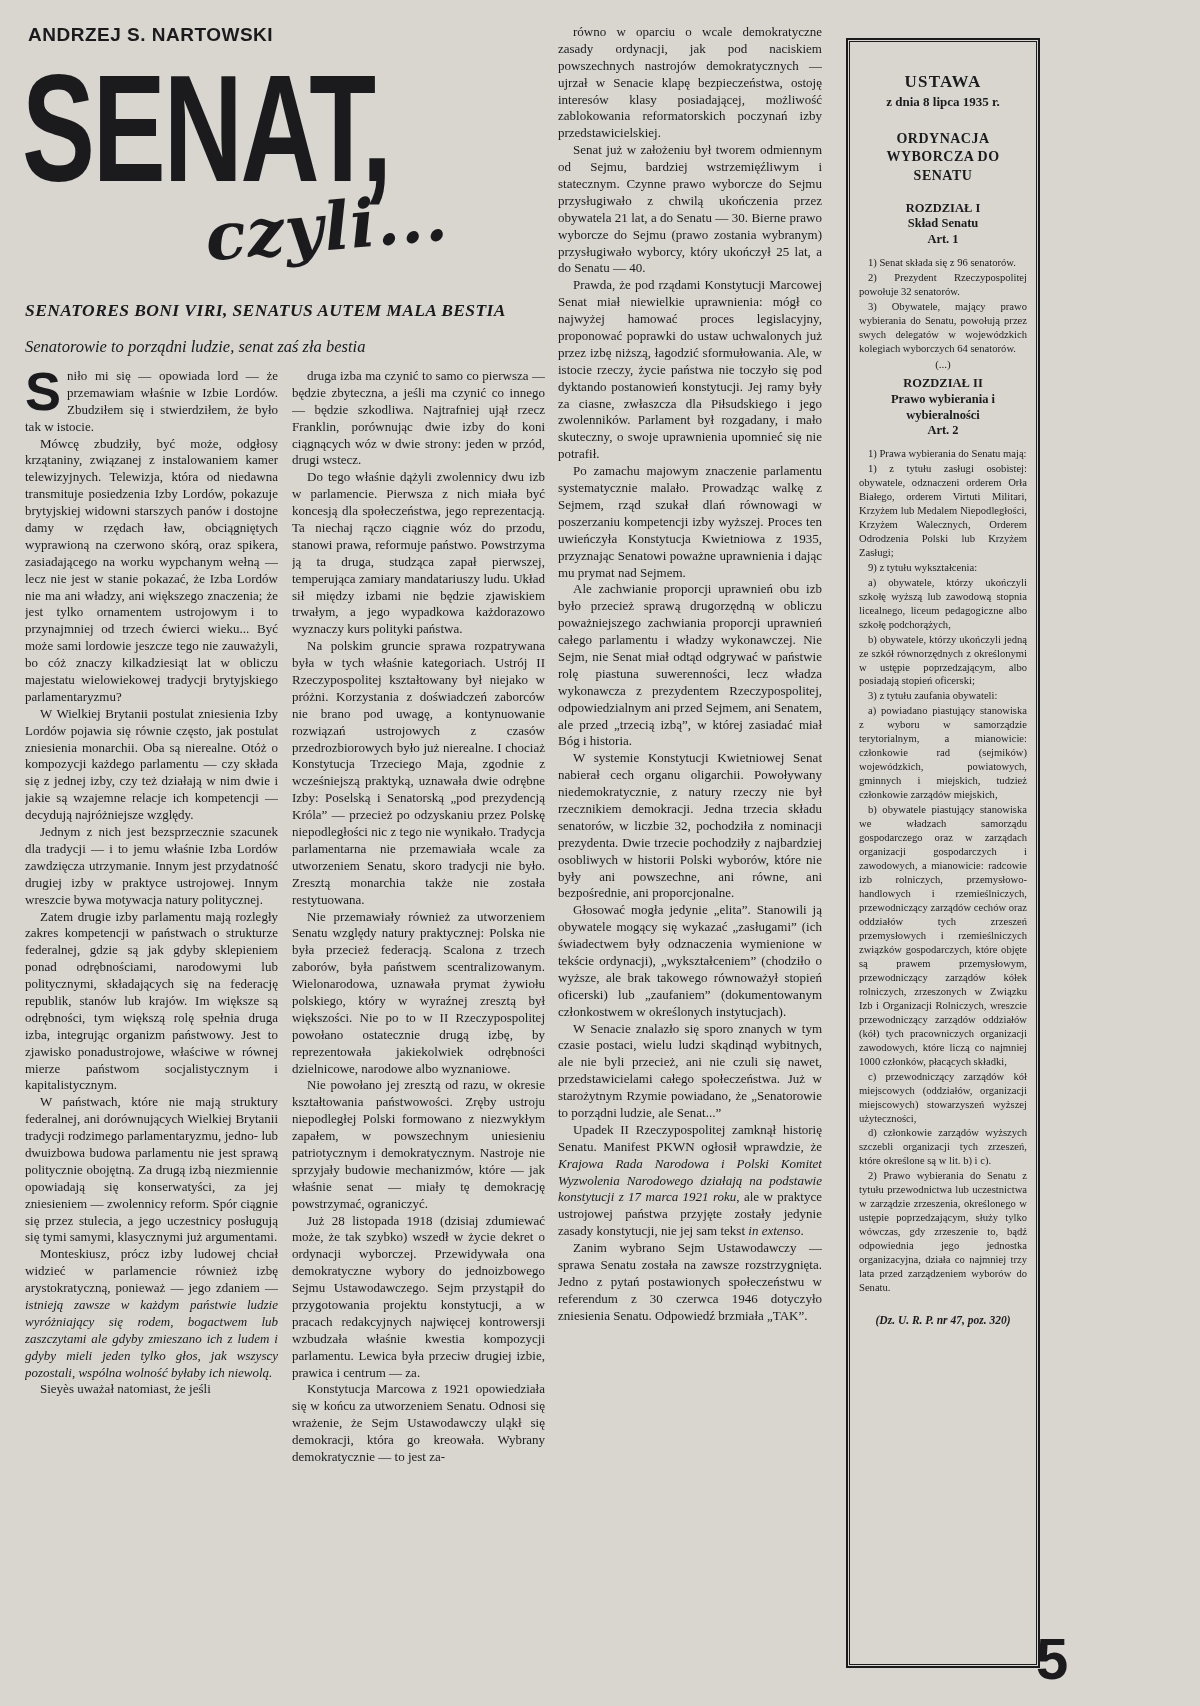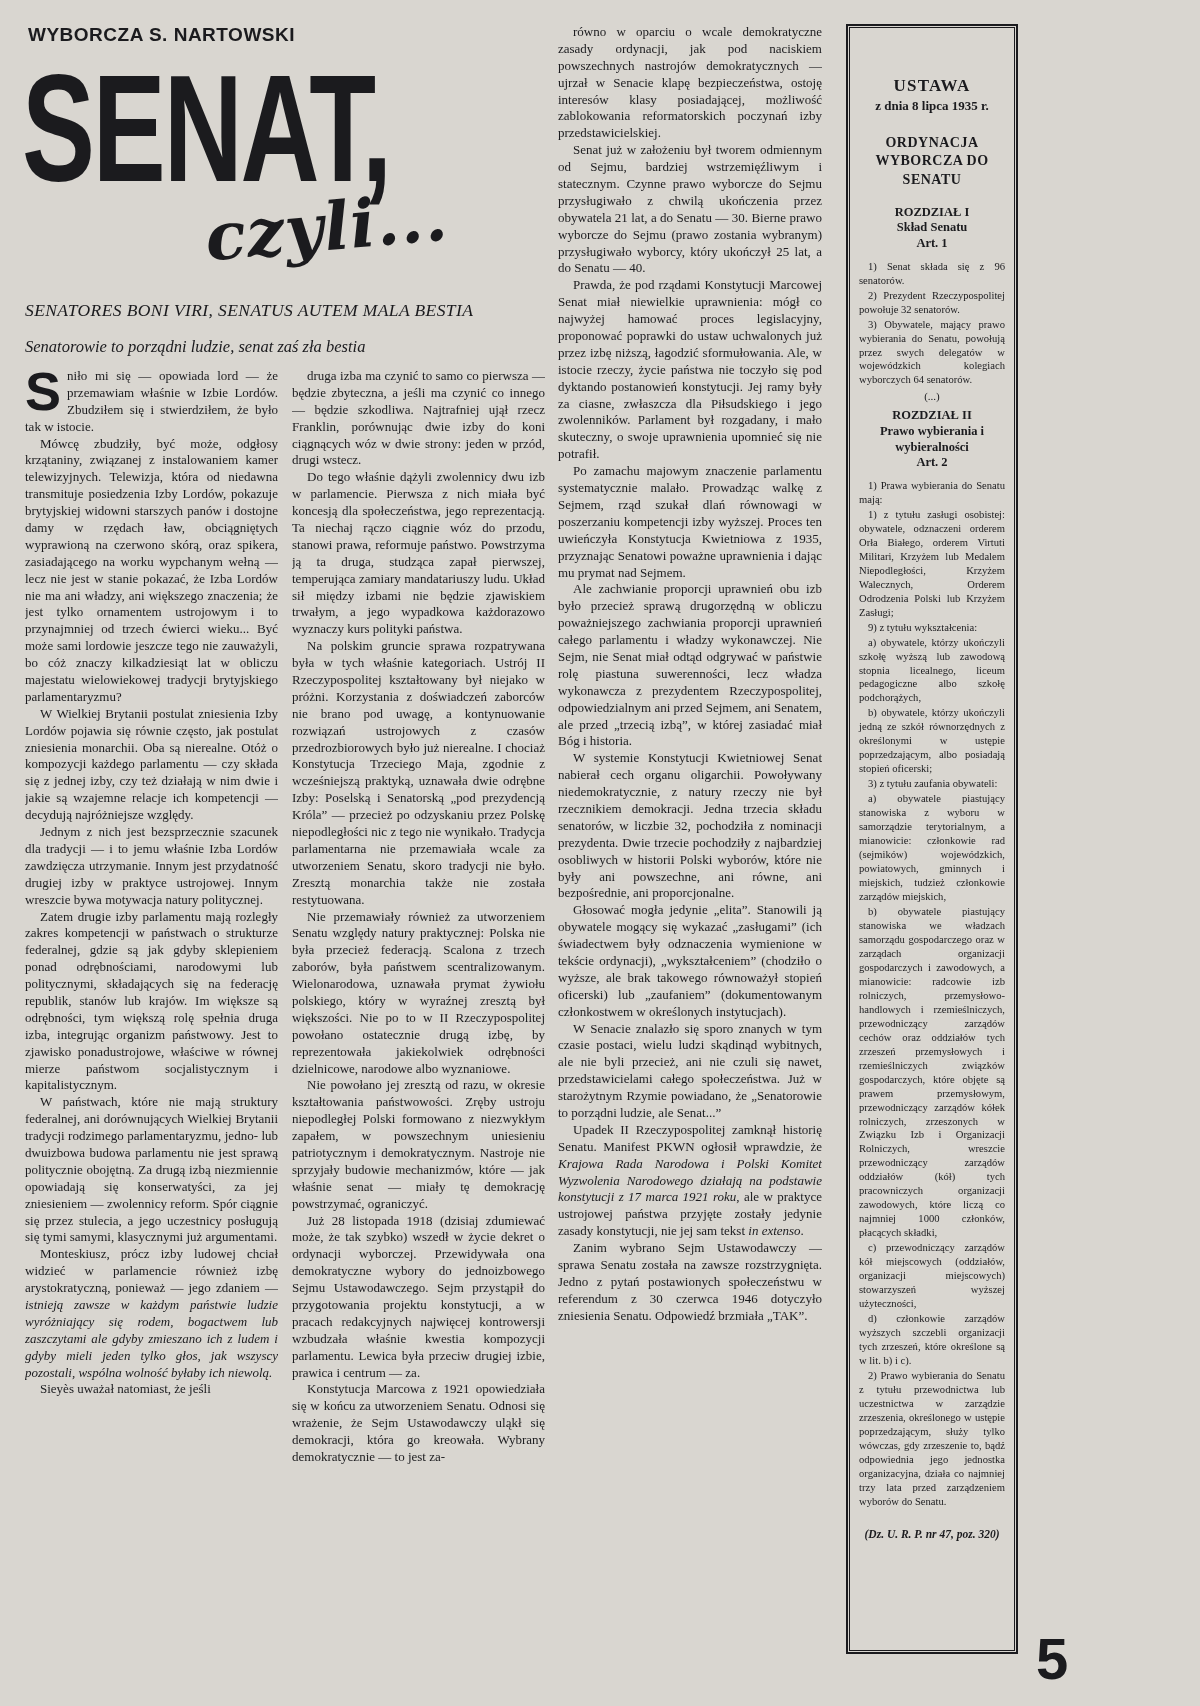--- a/index.html
+++ b/index.html
@@ -25,21 +25,21 @@
   }
   .script-title{
     position:absolute;left:205px;top:188px;
     font-family:"DejaVu Serif", serif;
     font-style:italic;font-weight:bold;font-size:66px;
     transform:rotate(-5deg);
     letter-spacing:1px;
   }
   .epigraph{position:absolute;left:25px;top:300px;width:522px;}
   .epigraph .line1{
-    font-style:italic;font-size:17.5px;font-weight:normal;letter-spacing:.4px;
+    font-style:italic;font-size:17.5px;font-weight:bold;letter-spacing:.4px;
   }
   .epigraph .line2{
     font-style:italic;font-size:16.5px;margin-top:16px;
   }
 
   .col{position:absolute;overflow:hidden;}
   .col-1{left:25px;top:368px;width:253px;height:1318px;}
   .col-2{left:292px;top:368px;width:253px;height:1318px;}
   .col-3{left:558px;top:24px;width:264px;height:1660px;}
 
@@ -50,24 +50,24 @@
   .para-lead{text-indent:0;}
   .italic{font-style:italic;}
   .dropcap{
     float:left;
     font-family:"Liberation Sans", sans-serif;
     font-weight:bold;font-size:54px;line-height:42px;
     padding:2px 6px 0 0;
   }
 
   .sidebar{
-    position:absolute;left:846px;top:24px;width:172px;height:1630px;
+    position:absolute;left:846px;top:38px;width:194px;height:1630px;
     border:2px solid #1b1b1e;
     box-shadow:inset 0 0 0 1px #d9d6d0, inset 0 0 0 2px #1b1b1e;
-    padding:28px 11px;box-sizing:border-box;overflow:hidden;
+    padding:10px 11px;box-sizing:border-box;overflow:hidden;
   }
   .sb{margin:0;}
   .sb-title{font-size:17px;font-weight:bold;text-align:center;letter-spacing:1.2px;margin:22px 0 2px;}
   .sb-date{font-size:13px;font-weight:bold;text-align:center;max-width:120px;margin:2px auto 20px;line-height:1.25;}
   .sb-act{font-size:14px;font-weight:bold;text-align:center;margin:14px 14px 16px;line-height:1.3;letter-spacing:.5px;}
   .sb-chapter{font-size:12.5px;font-weight:bold;text-align:center;margin-top:2px;line-height:1.25;}
   .sb-chaptersub{font-size:12.5px;font-weight:bold;text-align:center;line-height:1.25;}
   .sb-art{font-size:12.5px;font-weight:bold;text-align:center;margin-bottom:8px;line-height:1.25;}
   .sb-item{font-size:10.6px;line-height:1.32;text-align:justify;text-indent:9px;margin:1px 0;}
   .sb-center{font-size:11px;text-align:center;margin:3px 0 6px;}
@@ -77,21 +77,21 @@
     position:absolute;left:1036px;top:1630px;
     font-family:"Liberation Sans", sans-serif;
     font-weight:bold;font-size:58px;line-height:1;
   }
 </style>
 </head>
 <body>
 
 <div class="page">
 
-  <div class="author">WYBORCZA S. NARTOWSKI</div>
+  <div class="author">ANDRZEJ S. NARTOWSKI</div>
 
   <div class="headline">SENAT,</div>
 
   <div class="script-title">czyli...</div>
 
   <div class="epigraph">
     <div class="line1">SENATORES BONI VIRI, SENATUS AUTEM MALA BESTIA</div>
     <div class="line2">Senatorowie to porządni ludzie, senat zaś zła bestia</div>
   </div>
 
@@ -149,21 +149,21 @@
         <div class="sb sb-center">(...)</div>
         <div class="sb sb-chapter">ROZDZIAŁ II</div>
         <div class="sb sb-chaptersub">Prawo wybierania i wybieralności</div>
         <div class="sb sb-art">Art. 2</div>
         <div class="sb sb-item">1) Prawa wybierania do Senatu mają:</div>
         <div class="sb sb-item">1) z tytułu zasługi osobistej: obywatele, odznaczeni orderem Orła Białego, orderem Virtuti Militari, Krzyżem lub Medalem Niepodległości, Krzyżem Walecznych, Orderem Odrodzenia Polski lub Krzyżem Zasługi;</div>
         <div class="sb sb-item">9) z tytułu wykształcenia:</div>
         <div class="sb sb-item">a) obywatele, którzy ukończyli szkołę wyższą lub zawodową stopnia licealnego, liceum pedagogiczne albo szkołę podchorążych,</div>
         <div class="sb sb-item">b) obywatele, którzy ukończyli jedną ze szkół równorzędnych z określonymi w ustępie poprzedzającym, albo posiadają stopień oficerski;</div>
         <div class="sb sb-item">3) z tytułu zaufania obywateli:</div>
-        <div class="sb sb-item">a) obywatele piastujący stanowiska z wyboru w samorządzie terytorialnym, a mianowicie: członkowie rad (sejmików) wojewódzkich, powiatowych, gminnych i miejskich, tudzież członkowie zarządów miejskich,</div>
+        <div class="sb sb-item">a) powiadano piastujący stanowiska z wyboru w samorządzie terytorialnym, a mianowicie: członkowie rad (sejmików) wojewódzkich, powiatowych, gminnych i miejskich, tudzież członkowie zarządów miejskich,</div>
         <div class="sb sb-item">b) obywatele piastujący stanowiska we władzach samorządu gospodarczego oraz w zarządach organizacji gospodarczych i zawodowych, a mianowicie: radcowie izb rolniczych, przemysłowo-handlowych i rzemieślniczych, przewodniczący zarządów cechów oraz oddziałów tych zrzeszeń przemysłowych i rzemieślniczych związków gospodarczych, które objęte są prawem przemysłowym, przewodniczący zarządów kółek rolniczych, zrzeszonych w Związku Izb i Organizacji Rolniczych, wreszcie przewodniczący zarządów oddziałów (kół) tych pracowniczych organizacji zawodowych, które liczą co najmniej 1000 członków, płacących składki,</div>
         <div class="sb sb-item">c) przewodniczący zarządów kół miejscowych (oddziałów, organizacji miejscowych) stowarzyszeń wyższej użyteczności,</div>
         <div class="sb sb-item">d) członkowie zarządów wyższych szczebli organizacji tych zrzeszeń, które określone są w lit. b) i c).</div>
         <div class="sb sb-item">2) Prawo wybierania do Senatu z tytułu przewodnictwa lub uczestnictwa w zarządzie zrzeszenia, określonego w ustępie poprzedzającym, służy tylko wówczas, gdy zrzeszenie to, bądź odpowiednia jego jednostka organizacyjna, działa co najmniej trzy lata przed zarządzeniem wyborów do Senatu.</div>
         <div class="sb sb-ref">(Dz. U. R. P. nr 47, poz. 320)</div>
       </div>
   </div>
 
   <div class="page-number">5</div>
 

